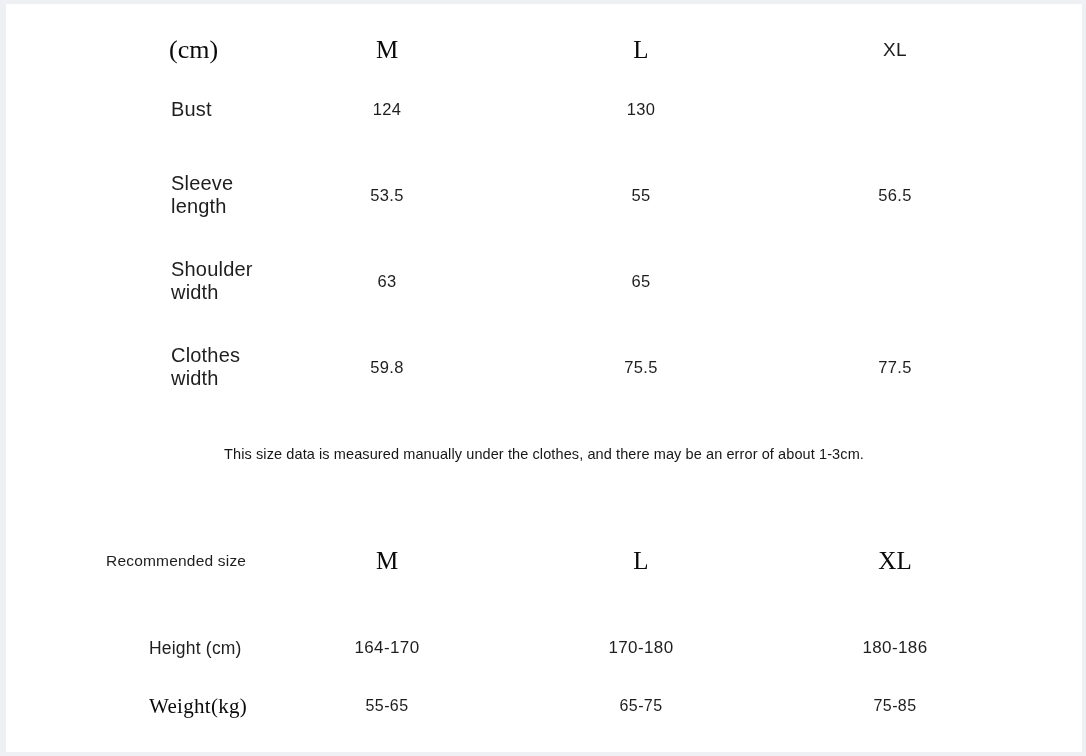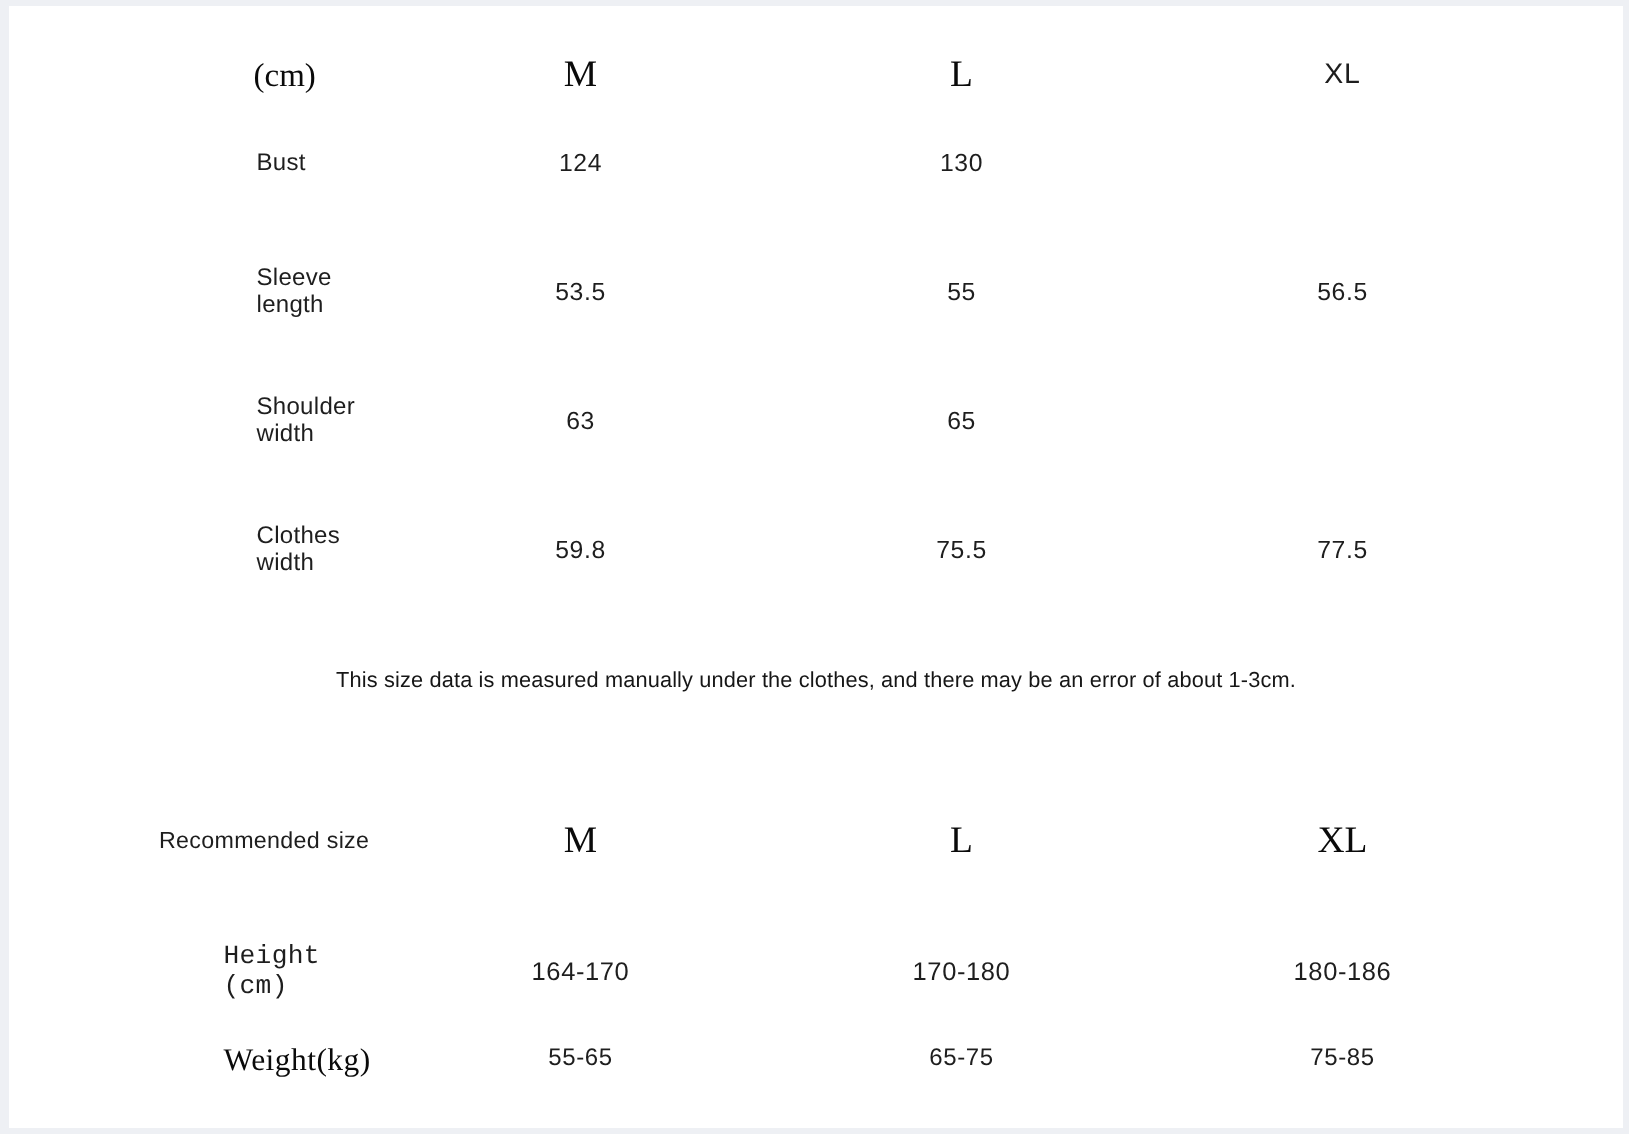--- a/index.html
+++ b/index.html
@@ -20,30 +20,30 @@
     display: grid;
     grid-template-columns: 254px 254px 254px 254px;
     align-items: center;
   }
   .cell { text-align: center; }
   .cell.label { text-align: left; }
 
   
   .t1-header { height: 56px; margin-top: 18px; }
   .t1-header .cell { font-family: "Liberation Serif", serif; color: #0a0a0a; font-size: 25px; }
-  .t1-header .cell.label { padding-left: 163px; font-size: 22px; }
+  .t1-header .cell.label { padding-left: 163px; font-size: 26px; }
   .t1-header .cell:nth-child(4) {
     font-family: "Liberation Sans", sans-serif;
     font-size: 19px; color: #1e1e1e; letter-spacing: 0.5px;
   }
 
   .t1-body .grid-row { height: 86px; }
   .t1-body .grid-row:first-child { margin-top: -12px; }
   .t1-body .cell { font-size: 16.5px; letter-spacing: 0.4px; }
-  .t1-body .cell.label { padding-left: 165px; font-size: 16px; letter-spacing: 0.2px; }
+  .t1-body .cell.label { padding-left: 165px; font-size: 20px; letter-spacing: 0.2px; }
 
   
   .note {
     margin-top: 34px;
     text-align: center;
     font-size: 14.5px;
     letter-spacing: 0.1px;
     color: #161616;
     line-height: 20px;
   }
@@ -53,21 +53,21 @@
   .t2-header .cell { font-family: "Liberation Serif", serif; color: #0a0a0a; font-size: 25px; }
   .t2-header .cell.label {
     padding-left: 100px;
     font-family: "Liberation Sans", sans-serif;
     font-size: 15.5px; color: #1e1e1e; letter-spacing: 0.2px;
   }
 
   .t2-body .grid-row { height: 58px; }
   .t2-body .grid-row:first-child { margin-top: 30px; }
   .t2-body .cell { font-size: 17px; letter-spacing: 0.4px; }
-  .t2-body .cell.label { padding-left: 143px; font-size: 17.5px; letter-spacing: 0.2px; font-family: Liberation Mono, monospace; }
+  .t2-body .cell.label { padding-left: 143px; font-size: 17.5px; letter-spacing: 0.2px; }
   .t2-body .grid-row:nth-child(2) .cell.label {
     font-family: "Liberation Serif", serif;
     font-size: 21px; color: #0a0a0a; letter-spacing: 0.3px;
   }
   .t2-body .grid-row:nth-child(2) .cell { font-size: 16px; }
 </style>
 </head>
 <body>
 
 <div class="size-chart">

